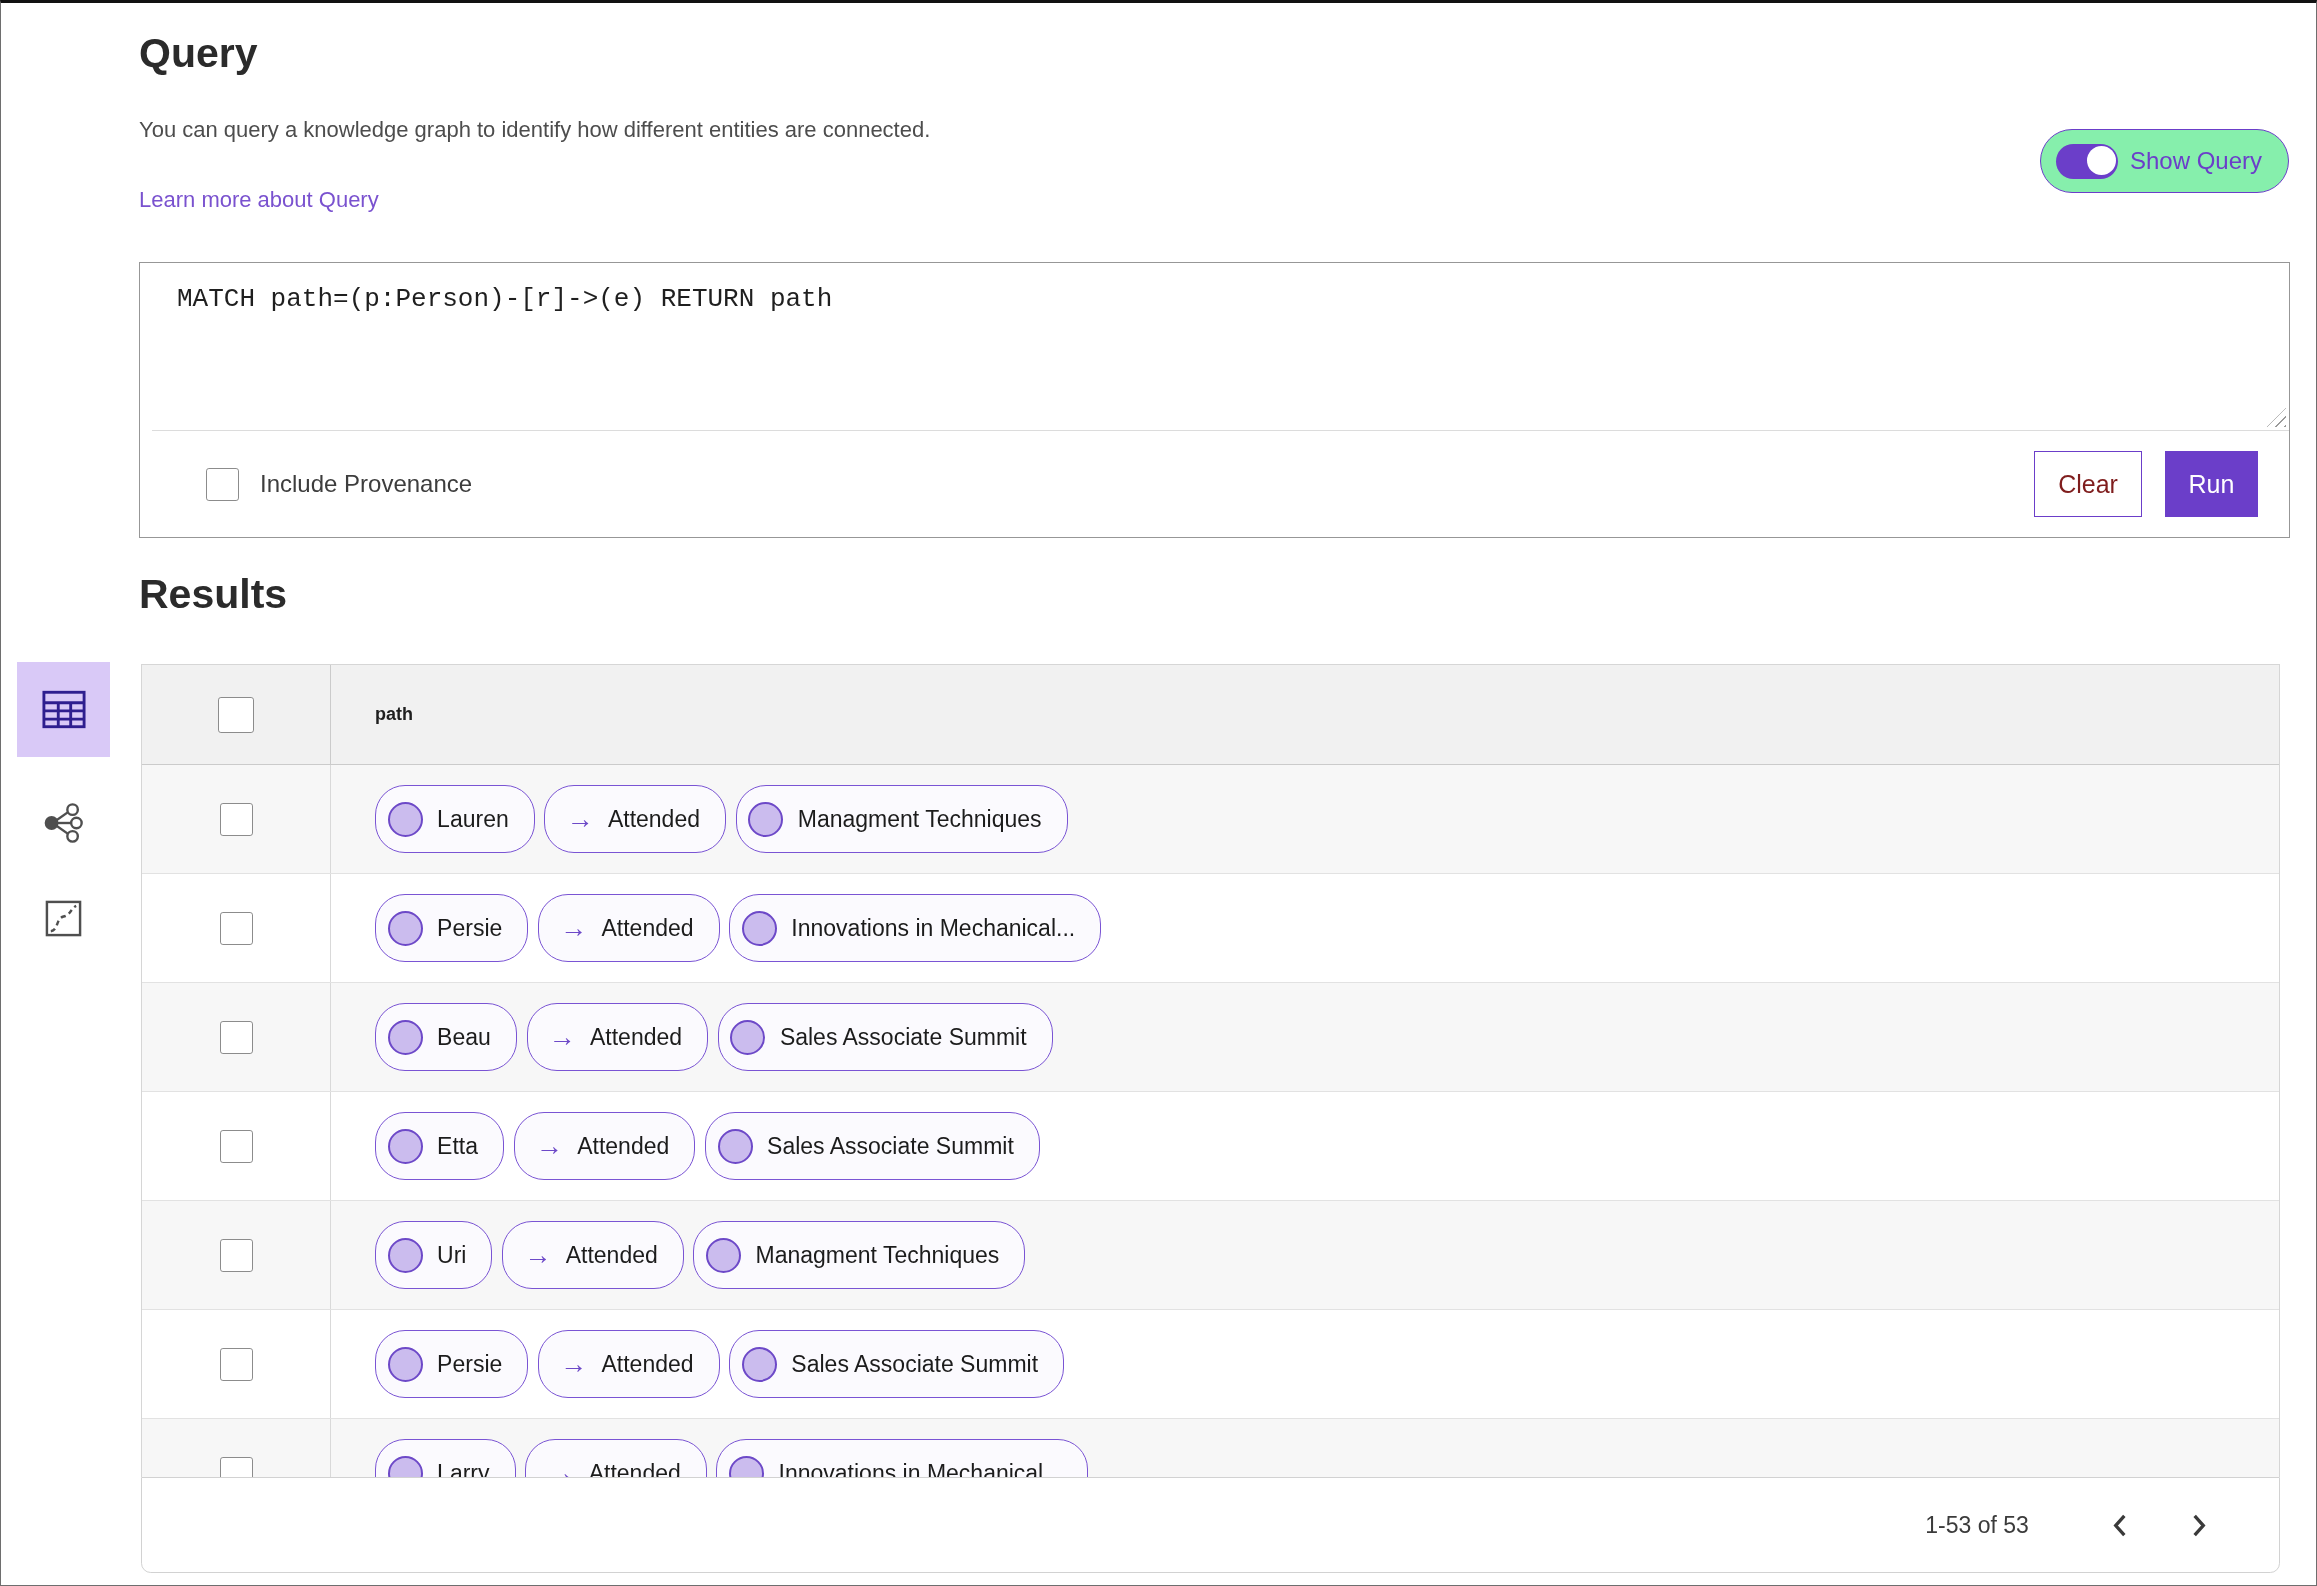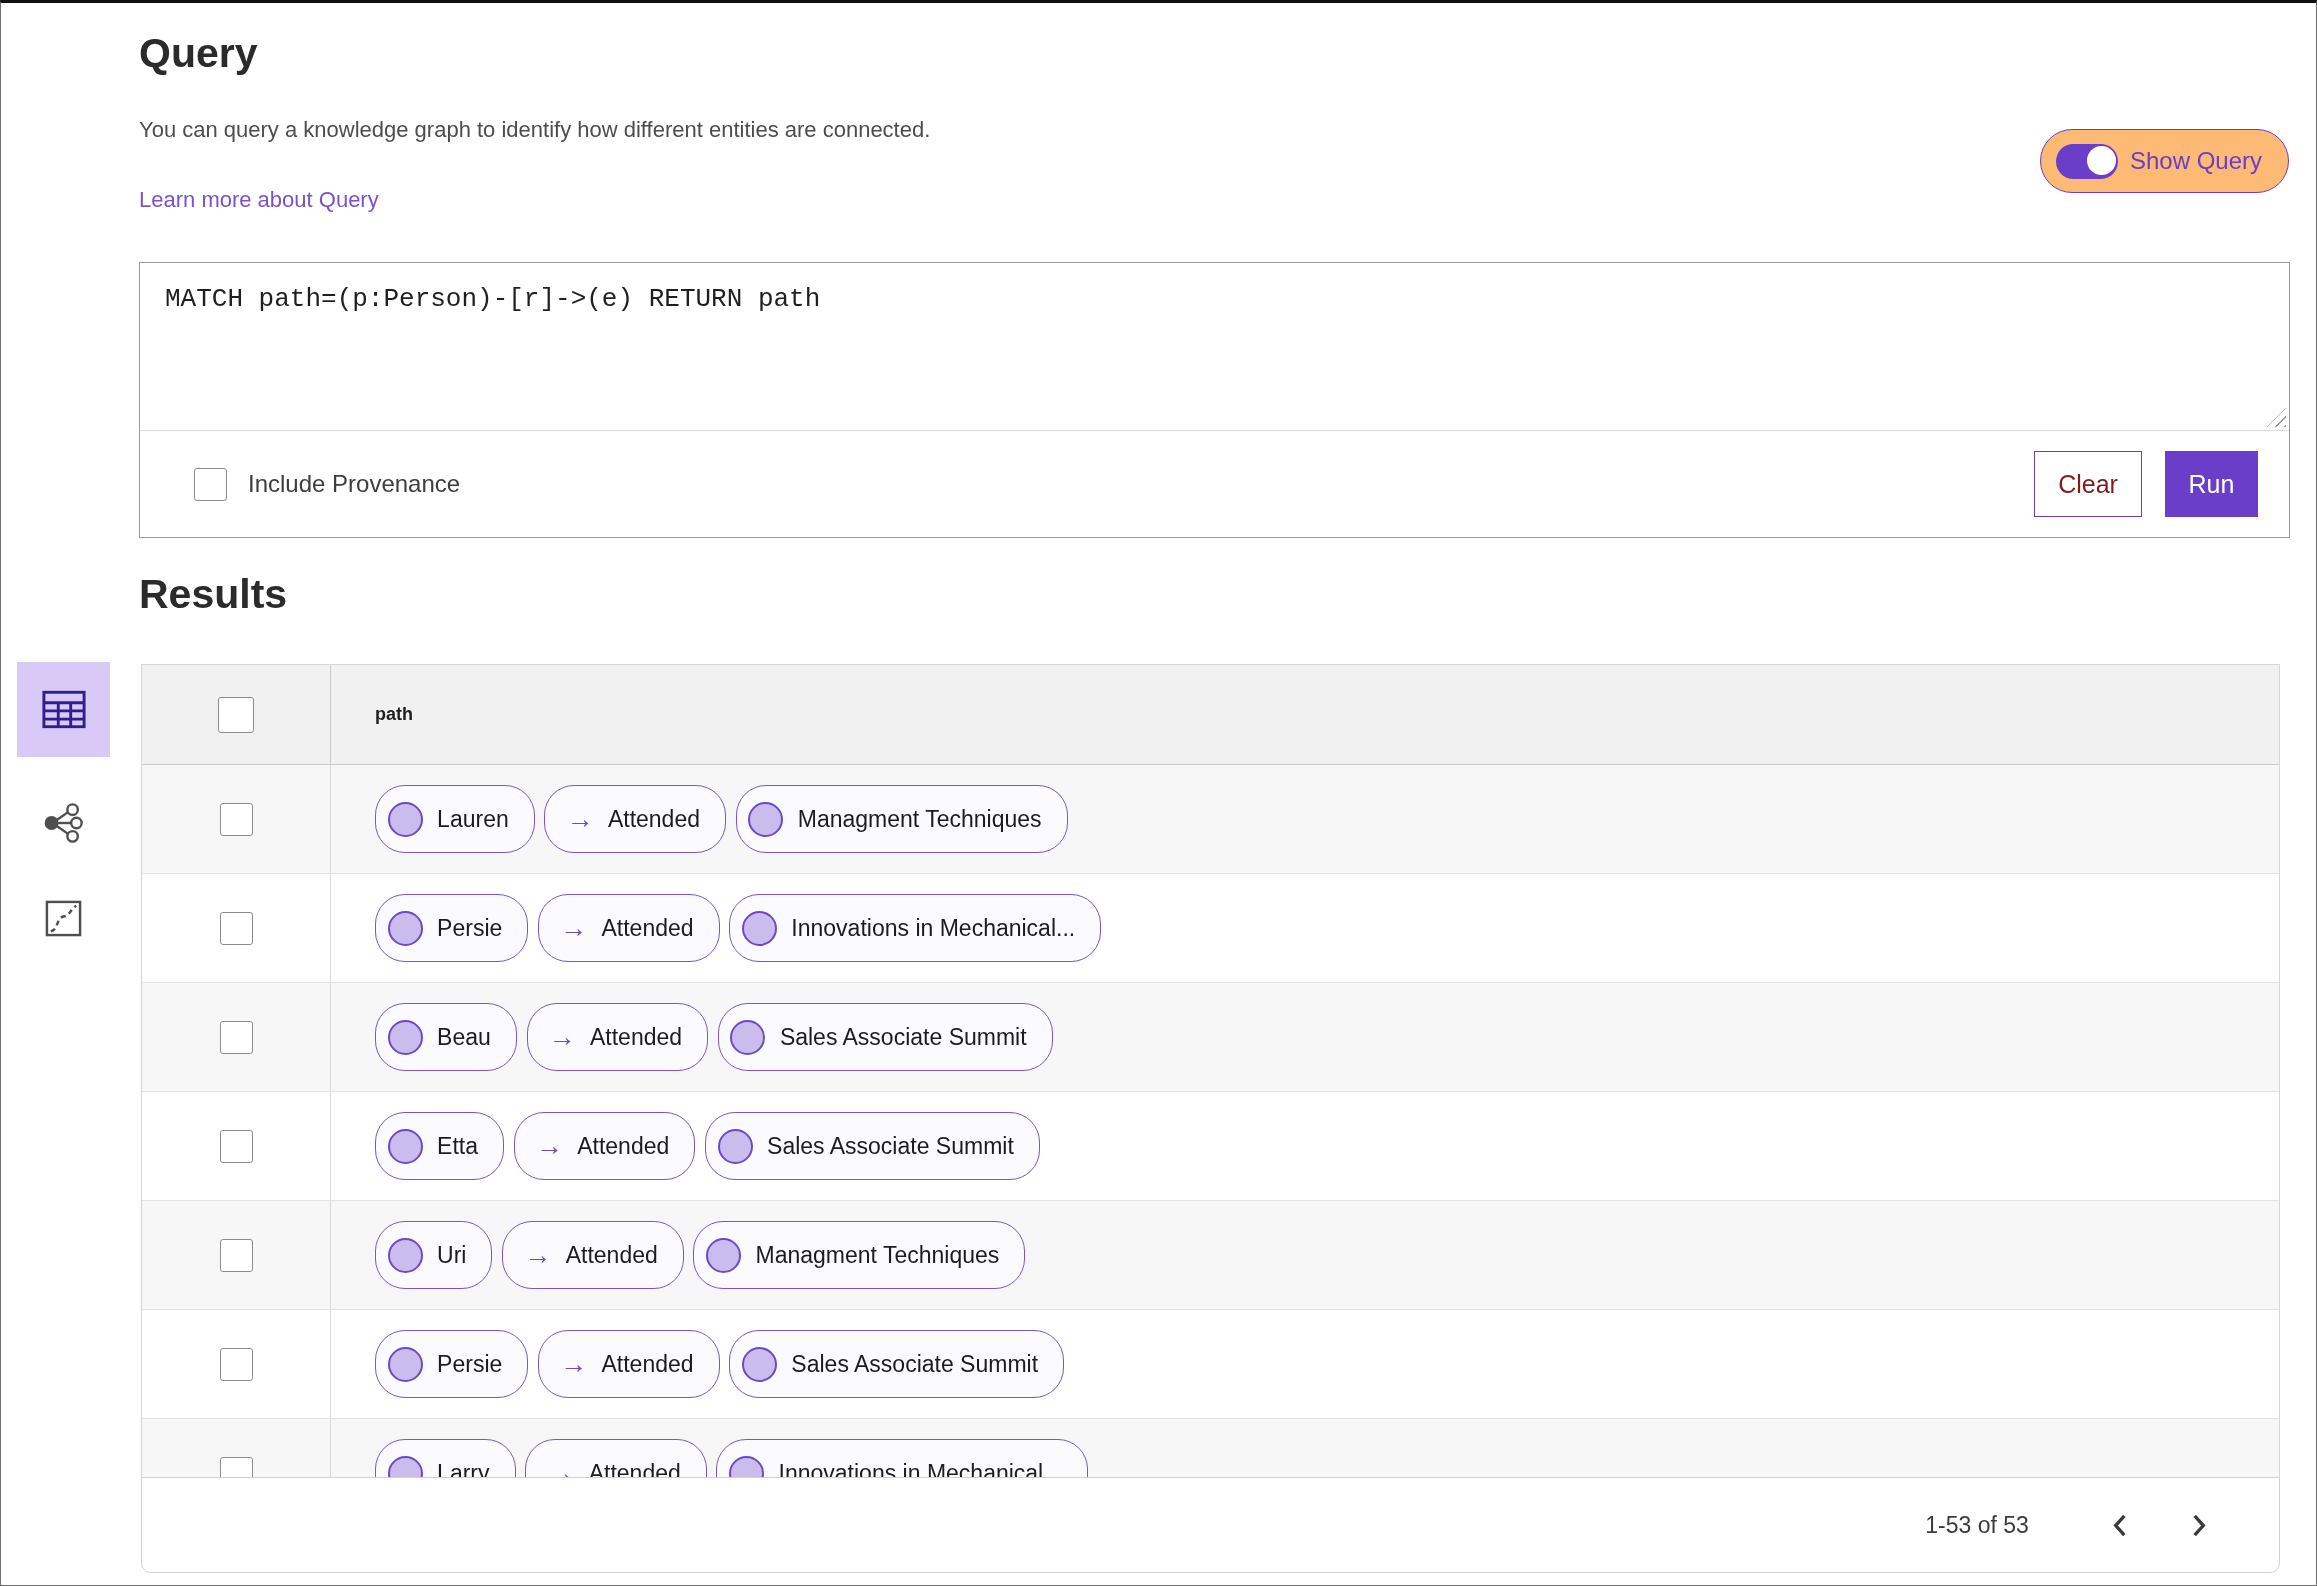--- a/index.html
+++ b/index.html
@@ -12,29 +12,29 @@
     overflow:hidden;
   }
 
   
   .page-title { position:absolute; left:138px; top:27px; font-size:41px; font-weight:700; color:#2b2b2b; }
   .page-desc  { position:absolute; left:138px; top:114px; font-size:22px; color:#4d4d4d; }
   .learn-link { position:absolute; left:138px; top:184px; font-size:22px; color:#7a52cf; cursor:pointer; }
 
   .show-query-btn {
     position:absolute; left:2039px; top:126px; height:64px; min-width:249px;
-    border:1.9px solid #6b3ec9; border-radius:32px; background:#fdba74;
+    border:1.9px solid #6b3ec9; border-radius:32px; background:#86efac;
     display:flex; align-items:center; gap:11.6px; padding:0 21px 0 15.4px; cursor:pointer;
   }
   .toggle { position:relative; width:62px; height:35px; background:#6b3ec9; border-radius:17.4px; flex:0 0 auto; }
   .toggle .knob { position:absolute; right:2.9px; top:2.9px; width:29px; height:29px; background:#fff; border-radius:50%; }
   .show-query-label { font-size:24px; color:#6b3ec9; white-space:nowrap; }
 
   
-  .query-panel { position:absolute; left:138px; top:259px; width:2151px; height:276px; border:1px solid #979797; background:#fff; }
+  .query-panel { position:absolute; left:138px; top:259px; width:2151px; height:276px; border:1px solid #979797; background:#fff;padding-left:12px; }
   .editor-wrap { position:relative; height:168px; border-bottom:1px solid #dcdcdc; }
   .query-input {
     width:100%; height:100%; border:none; outline:none; resize:none;
     padding:21px 25px; font-family:"Liberation Mono","DejaVu Sans Mono",monospace;
     font-size:26px; color:#1f1f1f; background:transparent; white-space:pre; overflow:hidden;
   }
   .resize-handle {
     position:absolute; right:2.9px; bottom:2.9px; width:19.3px; height:19.3px;
     background:repeating-linear-gradient(135deg, transparent 0 4.8px, #9a9a9a 4.8px 6.8px);
     clip-path:polygon(100% 0, 100% 100%, 0 100%);

